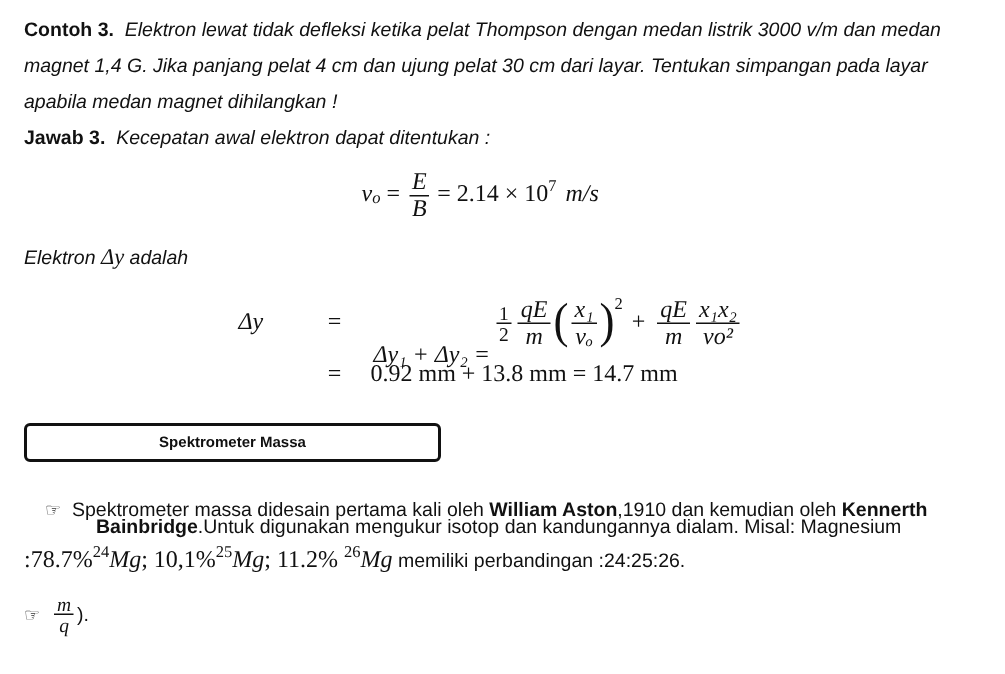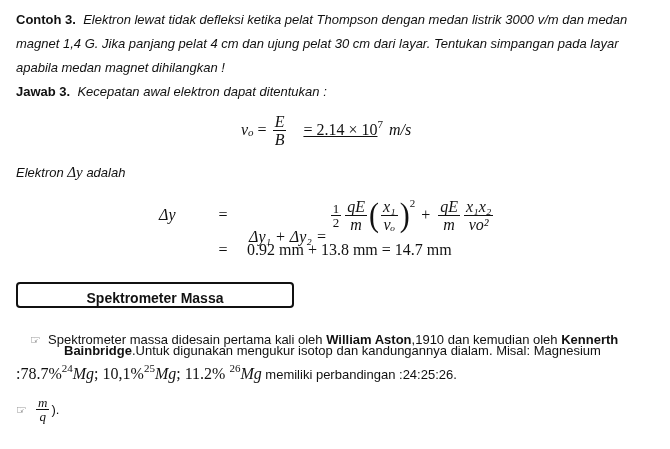--- a/index.html
+++ b/index.html
@@ -16,22 +16,22 @@
     .frac { display: inline-block; vertical-align: middle; text-align: center; margin: 0 2px; }
     .frac > span { display: block; line-height: 17px; }
     .frac > .num { border-bottom: 1px solid #111; padding: 0 2px; }
     .frac.sm > span { line-height: 13px; font-size: 13px; }
     .paren { font-size: 30px; vertical-align: middle; font-weight: 200; line-height: 30px; display:inline-block; transform: scaleY(1.1); }
     sup.s { font-size: 11px; vertical-align: top; position: relative; top: -6px; }
     sub.s { font-size: 11px; vertical-align: bottom; position: relative; top: 2px; }
     .section-box {
       left: 16px; top: 282px; width: 274px; height: 22px;
       border: 2px solid #111; border-radius: 4px;
-      display: flex; align-items: flex-end; justify-content: center;
-      font-weight: bold; font-size: 14px;
+      display: flex; align-items: center; justify-content: center;
+      font-weight: bold; font-size: 10px;
     }
     .pointer { display: inline-block; width: 16px; font-size: 12px; color: #333; margin-right: 2px; }
   </style>
 </head>
 <body>
 
 <div class="abs line" style="left:16px; top:12px;">
   <span class="b">Contoh 3.</span>&nbsp;
   <span class="it">Elektron lewat tidak defleksi ketika pelat Thompson dengan medan listrik 3000 v/m dan medan</span>
 </div>
@@ -44,21 +44,21 @@
 </div>
 
 <div class="abs math" style="left:241px; top:110px; height:40px; display:flex; align-items:center; white-space:nowrap;">
   <span class="mi">v</span>
     <sub class="s mi">o</sub>
   <span style="margin:0 4px;">=</span>
   <span class="frac">
     <span class="num mi">E</span>
     <span class="den mi">B</span>
   </span>
-  <span style="margin-left:15px;text-decoration:underline;">= 2.14 × 10</span>
+  <span style="margin-left:3px;">= 2.14 × 10</span>
     <sup class="s">7</sup>
   <span class="mi" style="margin-left:6px;">m/s</span>
 </div>
 
 <div class="abs line it" style="left:16px; top:164px;">
   <span>Elektron </span><span class="math" style="font-size:15px;">Δy</span><span> adalah</span>
 </div>
 
 <div class="abs math" style="left:159px; top:192px; height:46px; display:flex; align-items:center; white-space:nowrap;">
   <span style="width:44px; display:inline-block;" class="mi">Δy</span>

